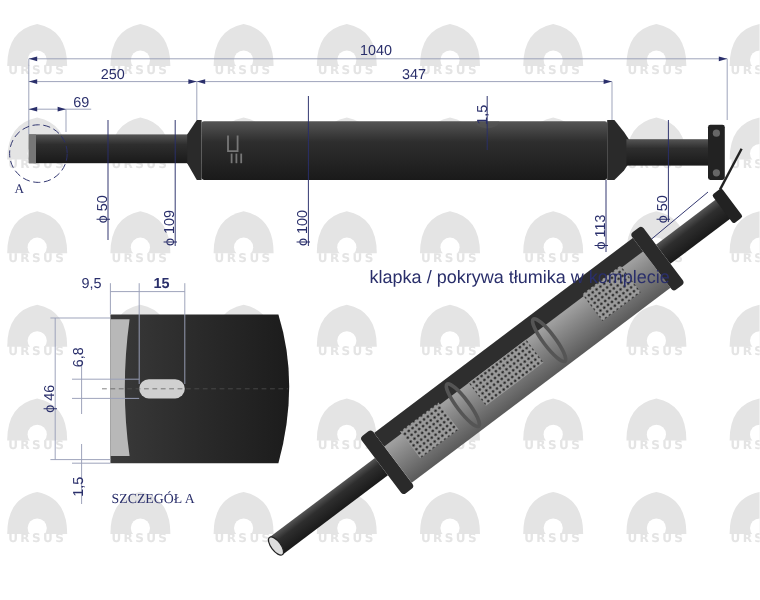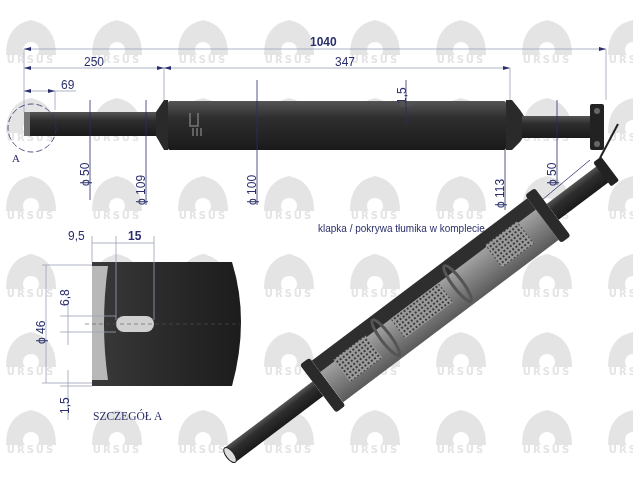--- a/index.html
+++ b/index.html
@@ -464,33 +464,33 @@
     <rect x="210" y="-12" width="60" height="24" fill="url(#perf)"></rect>
     <rect x="330" y="-14" width="40" height="28" fill="url(#perf)"></rect>
     <ellipse cx="195" cy="0" rx="5" ry="22" fill="none" stroke="#555" stroke-width="3"></ellipse>
     <ellipse cx="285" cy="0" rx="5" ry="22" fill="none" stroke="#555" stroke-width="3"></ellipse>
     <rect x="392" y="-30" width="12" height="60" rx="3" fill="#2a2a2a"></rect>
     <rect x="404" y="-10" width="70" height="20" fill="url(#pipeG)"></rect>
     <rect x="466" y="-15" width="10" height="30" rx="2" fill="#222"></rect>
   </g>
 </svg>
 
-<div class="dim" style="left:310px;top:35px;font-weight:bold;">1040</div>
+<div class="dim" style="left:300px;top:35px;">1040</div>
 <div class="dim" style="left:84px;top:55px;">250</div>
 <div class="dim" style="left:335px;top:55px;">347</div>
 <div class="dim" style="left:61px;top:78px;">69</div>
 <div class="dim v" style="left:395px;top:104px;">1,5</div>
 <div class="dim serif" style="left:12px;top:152px;font-size:11px;">A</div>
 
 <div class="dim v" style="left:78px;top:186px;">ϕ 50</div>
 <div class="dim v" style="left:134px;top:205px;">ϕ 109</div>
 <div class="dim v" style="left:245px;top:205px;">ϕ 100</div>
 <div class="dim v" style="left:493px;top:208px;">ϕ 113</div>
 <div class="dim v" style="left:545px;top:186px;">ϕ 50</div>
 
-<div class="dim" style="left:318px;top:223px;font-size:10px;">klapka / pokrywa tłumika w komplecie</div>
+<div class="dim" style="left:308px;top:223px;font-size:15px;">klapka / pokrywa tłumika w komplecie</div>
 
 <div class="dim" style="left:68px;top:229px;">9,5</div>
 <div class="dim" style="left:128px;top:229px;font-weight:bold;">15</div>
 <div class="dim v" style="left:58px;top:306px;">6,8</div>
 <div class="dim v" style="left:34px;top:344px;">ϕ 46</div>
 <div class="dim v" style="left:58px;top:414px;">1,5</div>
 <div class="dim serif" style="left:93px;top:410px;font-size:11.5px;">SZCZEGÓŁ A</div>
 
 </body></html>

